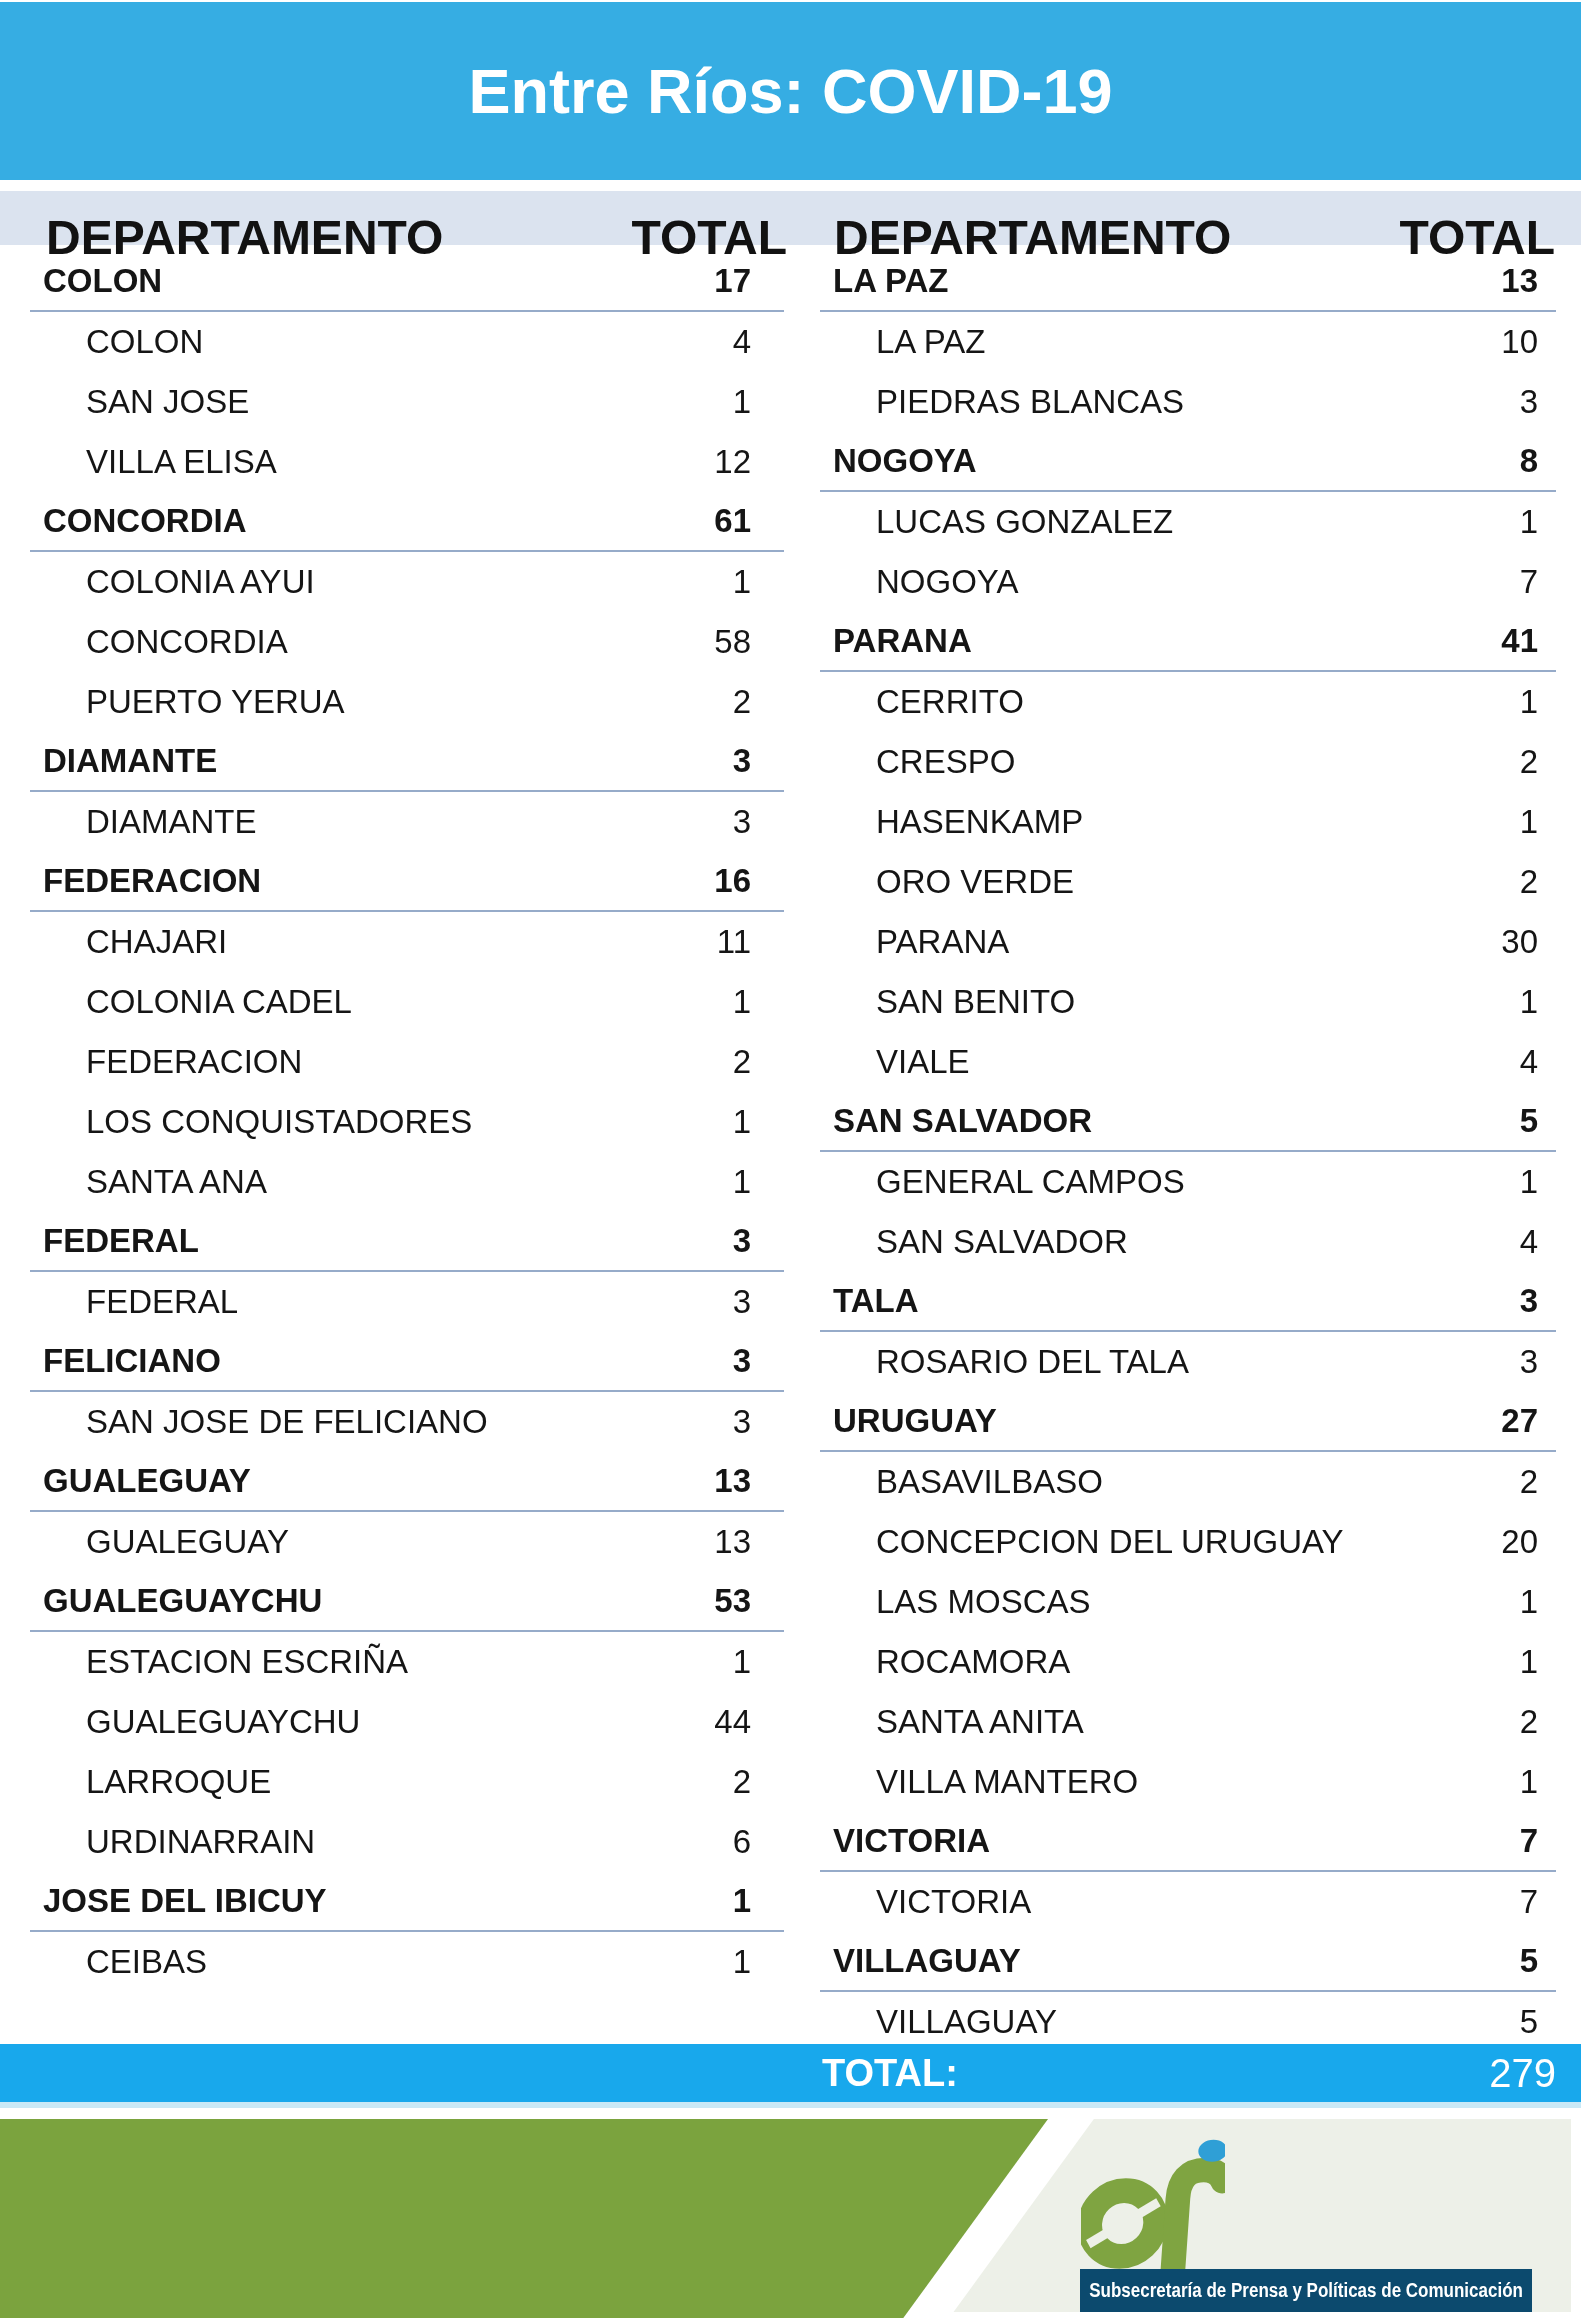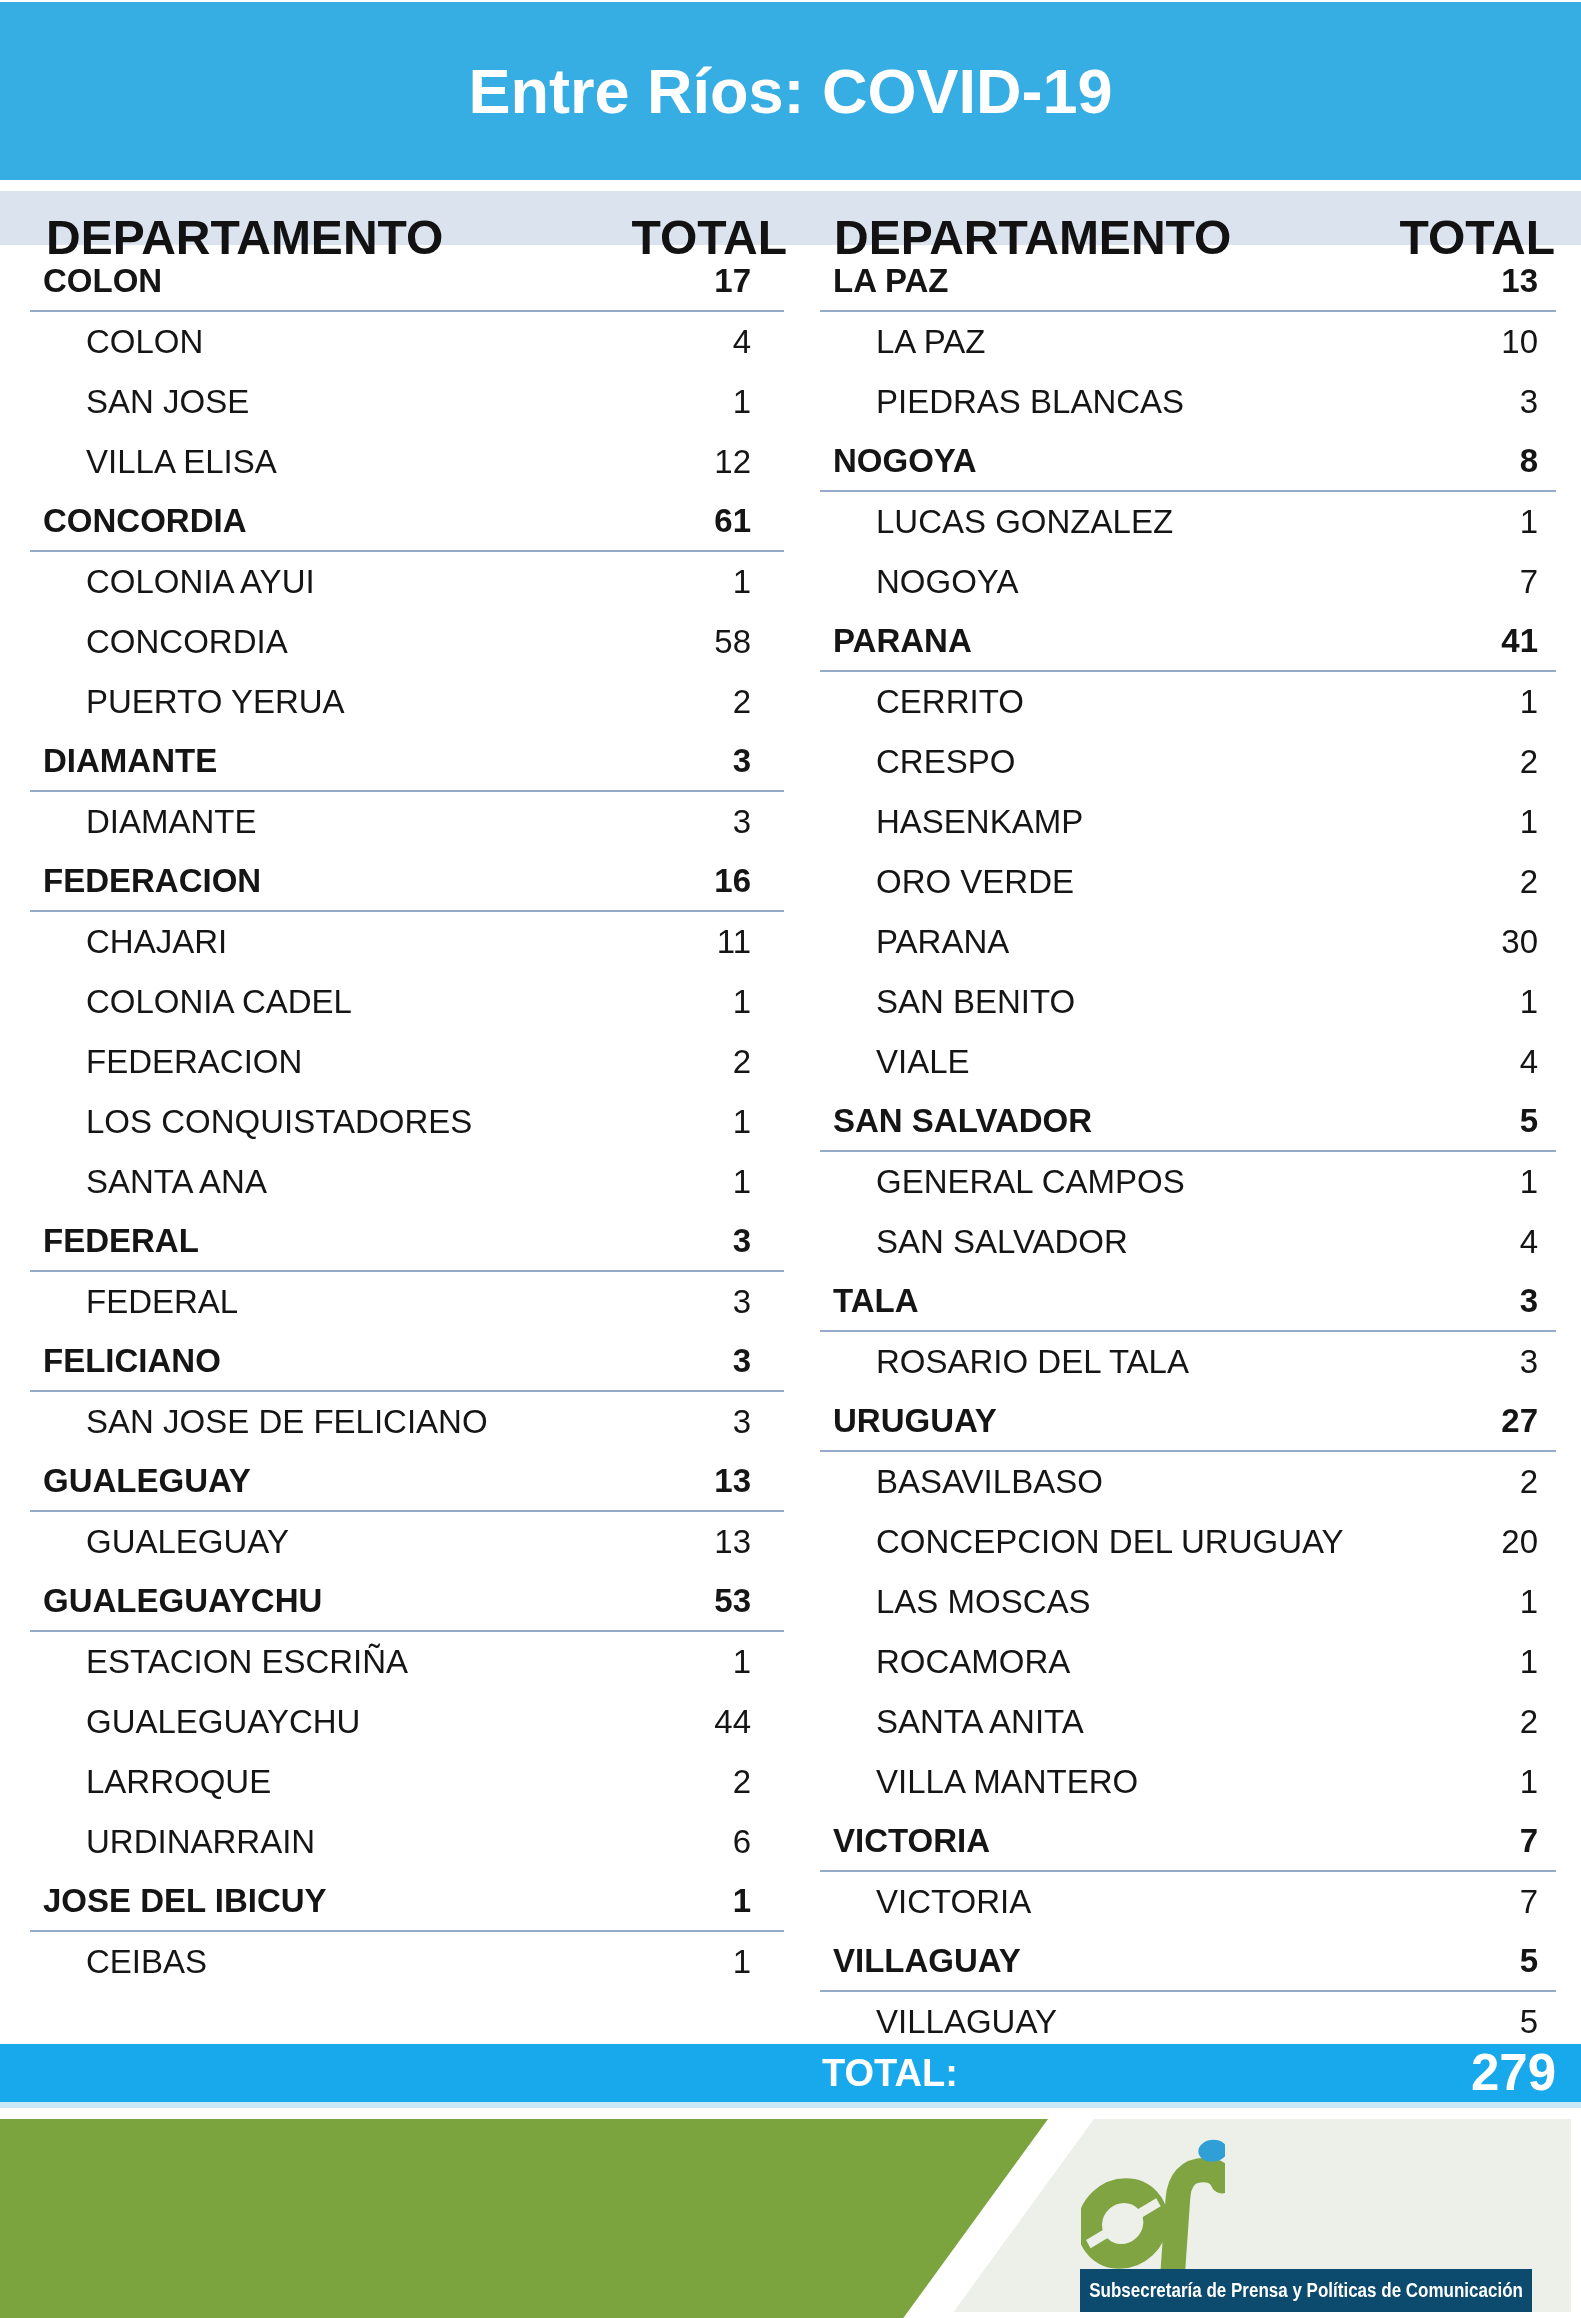--- a/index.html
+++ b/index.html
@@ -25,21 +25,21 @@
   #right-table .row{height:60px;}
   .row.category{font-weight:bold;border-bottom:2.5px solid #96abc9;}
   .row.category .label{padding-left:13px;}
   .row.sub .label{padding-left:56px;}
   #left-table .value{padding-right:33px;}
   #right-table .value{padding-right:18px;}
 
   
   #total-band{position:absolute;left:0;top:2044px;width:1581px;height:58px;background:#18a8ec;border-bottom:6.6px solid #c9e9f6;}
   #total-label{position:absolute;left:822px;top:0;height:58px;line-height:58px;color:#ffffff;font-weight:bold;font-size:38px;}
-  #total-value{position:absolute;right:25px;top:0;height:58px;line-height:58px;color:#ffffff;font-weight:bold;font-size:51px;}
+  #total-value{position:absolute;right:25px;top:0;height:58px;line-height:58px;color:#ffffff;font-weight:normal;font-size:40px;}
 
   
   #footer{position:absolute;left:0;top:2113px;width:1581px;height:206px;background:#ffffff;}
   #footer-panel{position:absolute;left:0;top:5.8px;right:10px;bottom:6.6px;background:#edf0e8;}
   #footer-diag-white{position:absolute;left:0;top:5.8px;width:1581px;height:200px;background:#ffffff;
       clip-path:polygon(0 0,69.2% 0,60% 100%,0 100%);}
   #footer-green{position:absolute;left:0;top:5.8px;width:1581px;height:200px;background:#7ba33e;
       clip-path:polygon(0 0,66.3% 0,57.1% 100%,0 100%);}
   #updated-text{position:absolute;left:99px;top:16.5px;width:774px;height:189px;display:flex;align-items:center;justify-content:center;
       color:#ffffff;font-style:italic;font-size:53px;white-space:nowrap;}

